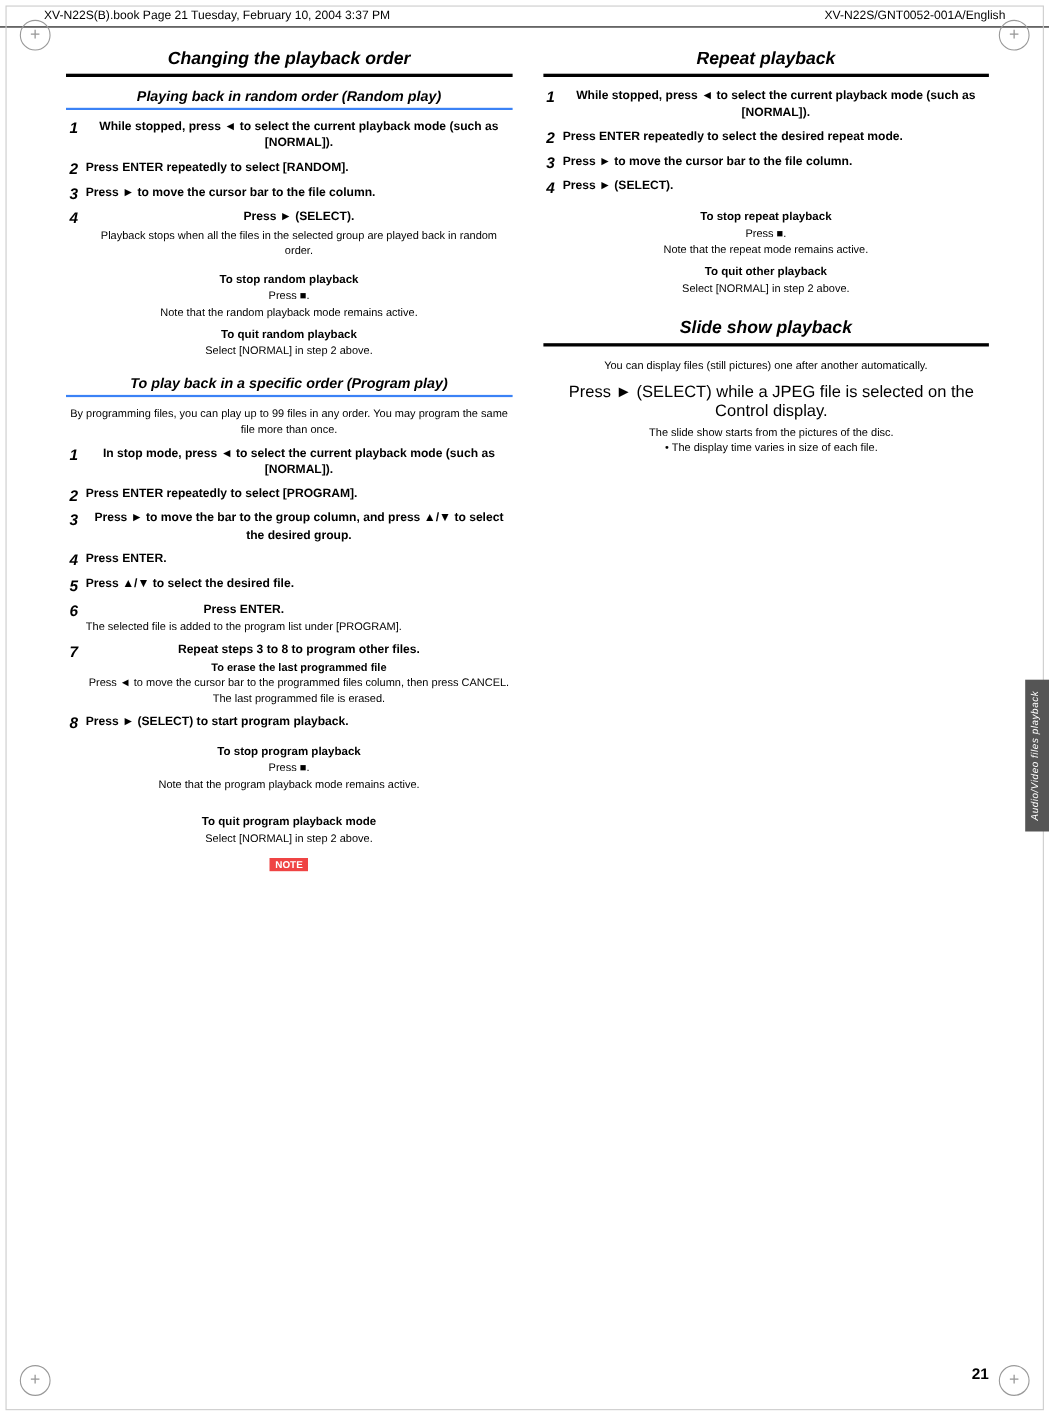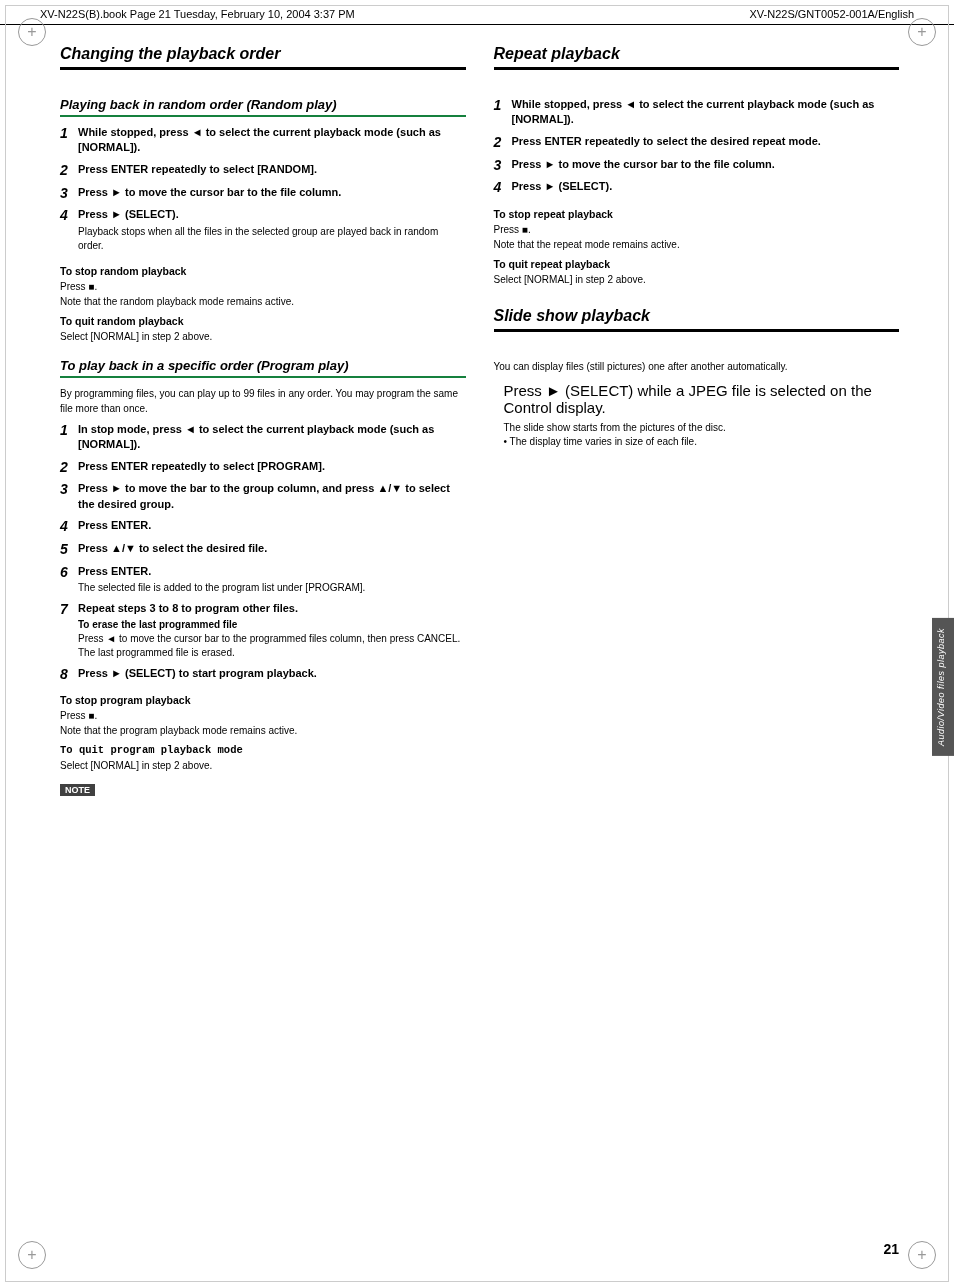--- a/index.html
+++ b/index.html
@@ -12,20 +12,21 @@
       font-size: 11px;
       color: #000000;
       position: relative;
     }
 
     .page-wrapper {
       width: 954px;
       min-height: 1287px;
       position: relative;
       padding: 0;
+      text-align: center;
     }
 
     
     .page-header {
       display: flex;
       justify-content: space-between;
       align-items: center;
       padding: 8px 40px 4px 40px;
       border-bottom: 1px solid #000;
     }
@@ -72,28 +73,28 @@
       max-width: 410px;
     }
 
     
     .section-header {
       font-size: 16px;
       font-weight: bold;
       font-style: italic;
       border-bottom: 3px solid #000;
       padding-bottom: 4px;
-      margin-bottom: 27px;
+      margin-bottom: 10px;
     }
 
     .subsection-header {
       font-size: 13px;
       font-weight: bold;
       font-style: italic;
-      border-bottom: 2px solid #15803d;
+      border-bottom: 2px solid #3b82f6;
       padding-bottom: 3px;
       margin-bottom: 8px;
     }
 
     
     .step {
       display: flex;
       gap: 4px;
       margin-bottom: 6px;
       align-items: flex-start;
@@ -134,21 +135,21 @@
       line-height: 1.5;
     }
 
     
     .note-box {
       margin-top: 10px;
     }
 
     .note-label {
       display: inline-block;
-      background: #404040;
+      background: #ef4444;
       color: #fff;
       font-size: 9px;
       font-weight: bold;
       padding: 1px 5px;
       margin-bottom: 20px;
     }
 
     .note-text {
       font-size: 10px;
       line-height: 1.4;
@@ -317,21 +318,21 @@
           <div class="step">
             <span class="step-num">8</span>
             <span class="step-content">Press ► (SELECT) to start program playback.</span>
           </div>
 
           <div class="sub-label">To stop program playback</div>
           <div class="sub-text">
             Press ■.<br>Note that the program playback mode remains active.
           </div>
 
-          <div class="sub-label" style="margin-top:6px;font-family:Liberation Mono, monospace;">To quit program playback mode</div>
+          <div class="sub-label" style="margin-top:20px;">To quit program playback mode</div>
           <div class="sub-text">Select [NORMAL] in step 2 above.</div>
 
           <div class="note-box">
             <span class="note-label">NOTE</span>
           </div>
         </div>
       </div>
     </div>
 
     <div class="right-col">
@@ -359,21 +360,21 @@
         <div class="step">
           <span class="step-num">4</span>
           <span class="step-content">Press ► (SELECT).</span>
         </div>
 
         <div class="sub-label">To stop repeat playback</div>
         <div class="sub-text">
           Press ■.<br>Note that the repeat mode remains active.
         </div>
 
-        <div class="sub-label" style="margin-top:6px;">To quit repeat playback</div>
+        <div class="sub-label" style="margin-top:6px;">To quit other playback</div>
         <div class="sub-text">Select [NORMAL] in step 2 above.</div>
       </div>
 
       <div style="margin-top: 20px;">
         <div class="section-header">Slide show playback</div>
         <div class="sub-text" style="margin-bottom:8px;">You can display files (still pictures) one after another automatically.</div>
 
         <div style="margin-left: 10px;">
           <div style="font-size:15px; font-weight:normal; margin-bottom:4px;">Press ► (SELECT) while a JPEG file is selected on the Control display.</div>
           <div class="sub-text">The slide show starts from the pictures of the disc.</div>

